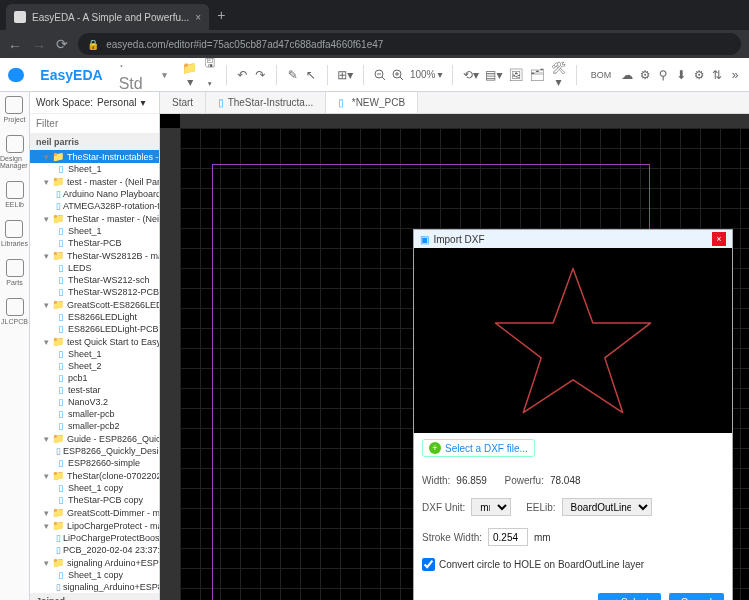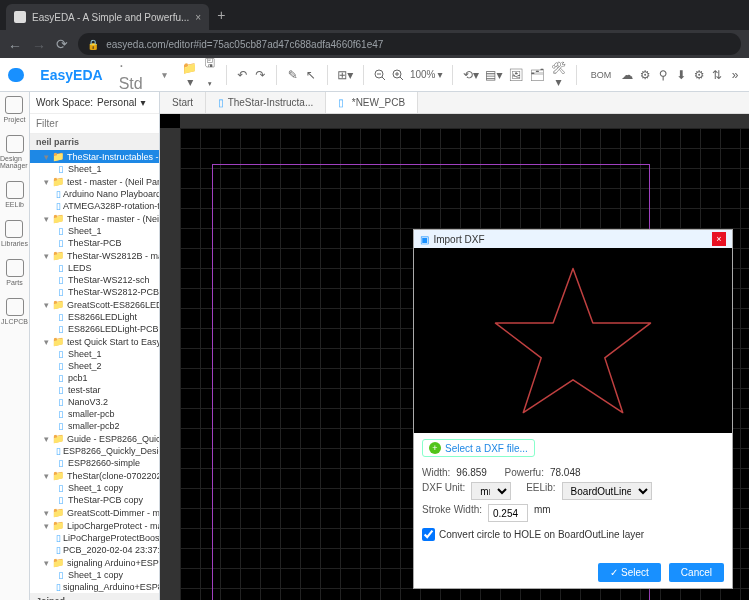--- a/index.html
+++ b/index.html
@@ -65,21 +65,21 @@
 
 
 .dialog { position:absolute; left:253px; top:115px; width:320px; background:#fff; border:1px solid #aaa; box-shadow:0 2px 10px rgba(0,0,0,.3); font-size:10px; color:#333; }
 .dlg-title { height:18px; background:#eaf4ff; display:flex; align-items:center; padding:0 6px; justify-content:space-between; }
 .dlg-close { background:#e81123; color:#fff; width:14px; height:14px; display:flex; align-items:center; justify-content:center; font-size:9px; cursor:pointer;}
 .dlg-preview { height:185px; background:#000; margin:0; position:relative; }
 .dlg-preview svg { width:100%; height:100%; }
 .dlg-body { padding:6px 8px; }
 .sel-file { display:inline-flex; align-items:center; gap:4px; border:1px solid #8fc; padding:2px 6px; border-radius:3px; color:#1e88e5; cursor:pointer; margin-bottom:6px; }
 .sel-file .plus { background:#52c41a; color:#fff; border-radius:50%; width:12px; height:12px; display:flex; align-items:center; justify-content:center; font-size:9px;}
-.dlg-row { display:flex; gap:6px; margin:4px 0; }
+.dlg-row { display:flex; align-items:center; gap:6px; margin:12px 0; }
 .dlg-row label { color:#555; }
 .dlg-row select, .dlg-row input[type=text] { border:1px solid #ccc; height:18px; font-size:10px; padding:0 4px; }
 .dlg-row .w40 { width:40px; }
 .dlg-row .w90 { width:90px; }
 .dlg-chk { display:flex; align-items:center; gap:4px; margin:6px 0 10px; }
 .dlg-btns { display:flex; justify-content:flex-end; gap:8px; padding:6px 8px; }
 .btn { padding:4px 12px; border:none; border-radius:2px; cursor:pointer; font-size:10px; }
 .btn-primary { background:#1890ff; color:#fff; }
 .btn-default { background:#1890ff; color:#fff; }
 </style>

